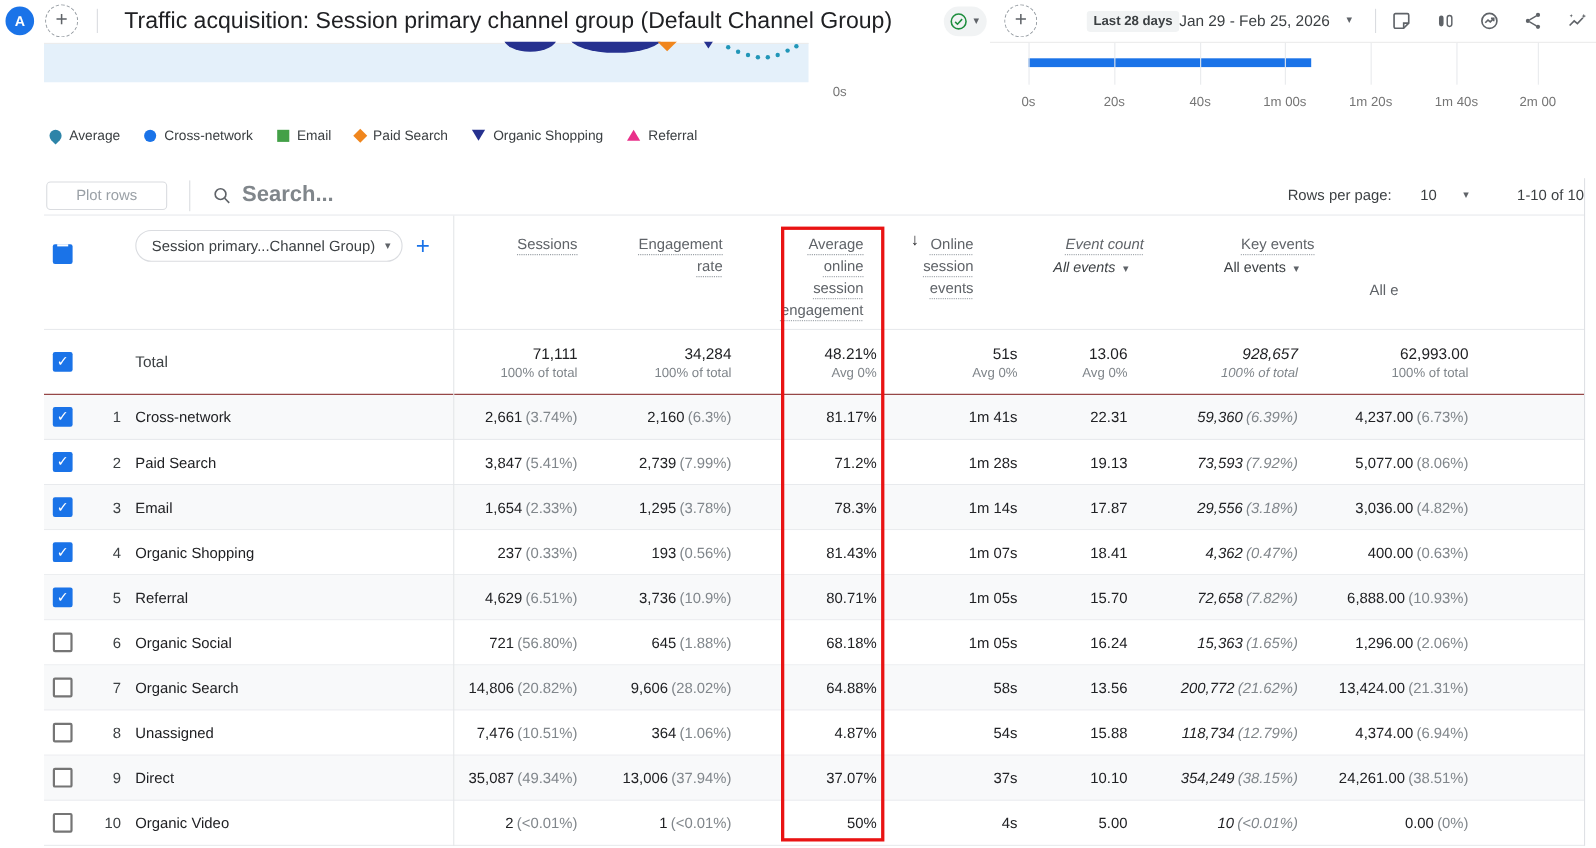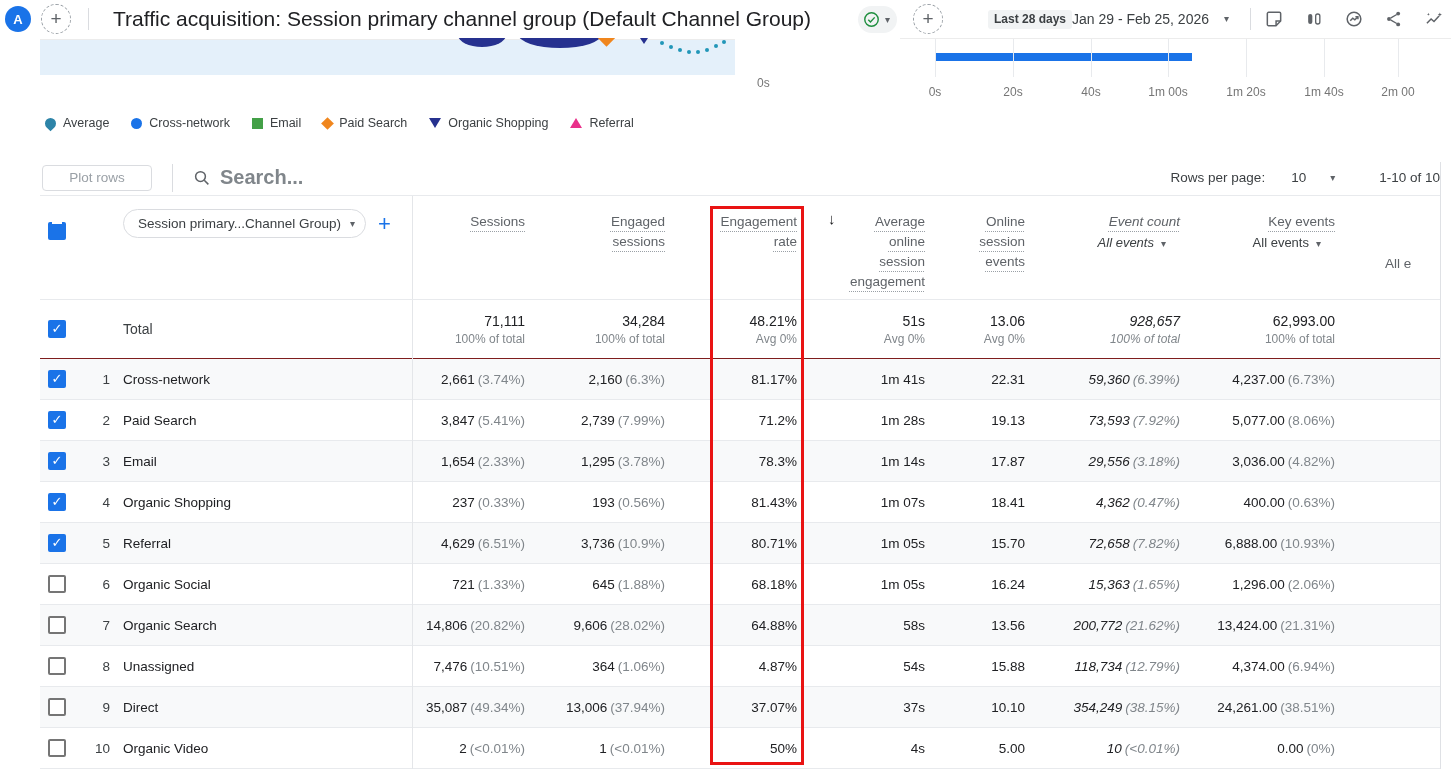--- a/index.html
+++ b/index.html
@@ -283,22 +283,20 @@
         </span>
       <span class="cell-num"></span>
       <span class="cell-name">
         <button class="dim-pill">
           <span class="lbl">Session primary...Channel Group)</span>
           <span class="caret">▾</span>
         </button>
         <span class="add-dim">+</span>
       </span>
       <span class="hc c0"><span class="col-label">Sessions</span></span>
-      <span class="hc c1"><span class="col-label">Engaged
-sessions</span></span>
       <span class="hc c2"><span class="col-label">Engagement
 rate</span></span>
       <span class="hc c3"><span class="col-label">Average
 online
 session
 engagement</span></span>
       <span class="hc c4"><span class="col-label">Online
 session
 events</span></span>
       <span class="hc c5">
@@ -424,21 +422,21 @@
     <span class="mc c5"><span class="v">72,658</span><span class="p">(7.82%)</span></span>
     <span class="mc c6"><span class="v">6,888.00</span><span class="p">(10.93%)</span></span>
   </div>
 
   <div class="trow">
     <span class="cell-cb">
             <span class="cb unchecked"></span>
           </span>
     <span class="cell-num">6</span>
     <span class="cell-name">Organic Social</span>
-    <span class="mc c0"><span class="v">721</span><span class="p">(1.33%)</span></span>
+    <span class="mc c0"><span class="v">721</span><span class="p">(56.80%)</span></span>
     <span class="mc c1"><span class="v">645</span><span class="p">(1.88%)</span></span>
     <span class="mc c2"><span class="v">68.18%</span><span class="p"></span></span>
     <span class="mc c3"><span class="v">1m 05s</span><span class="p"></span></span>
     <span class="mc c4"><span class="v">16.24</span><span class="p"></span></span>
     <span class="mc c5"><span class="v">15,363</span><span class="p">(1.65%)</span></span>
     <span class="mc c6"><span class="v">1,296.00</span><span class="p">(2.06%)</span></span>
   </div>
 
   <div class="trow">
     <span class="cell-cb">

